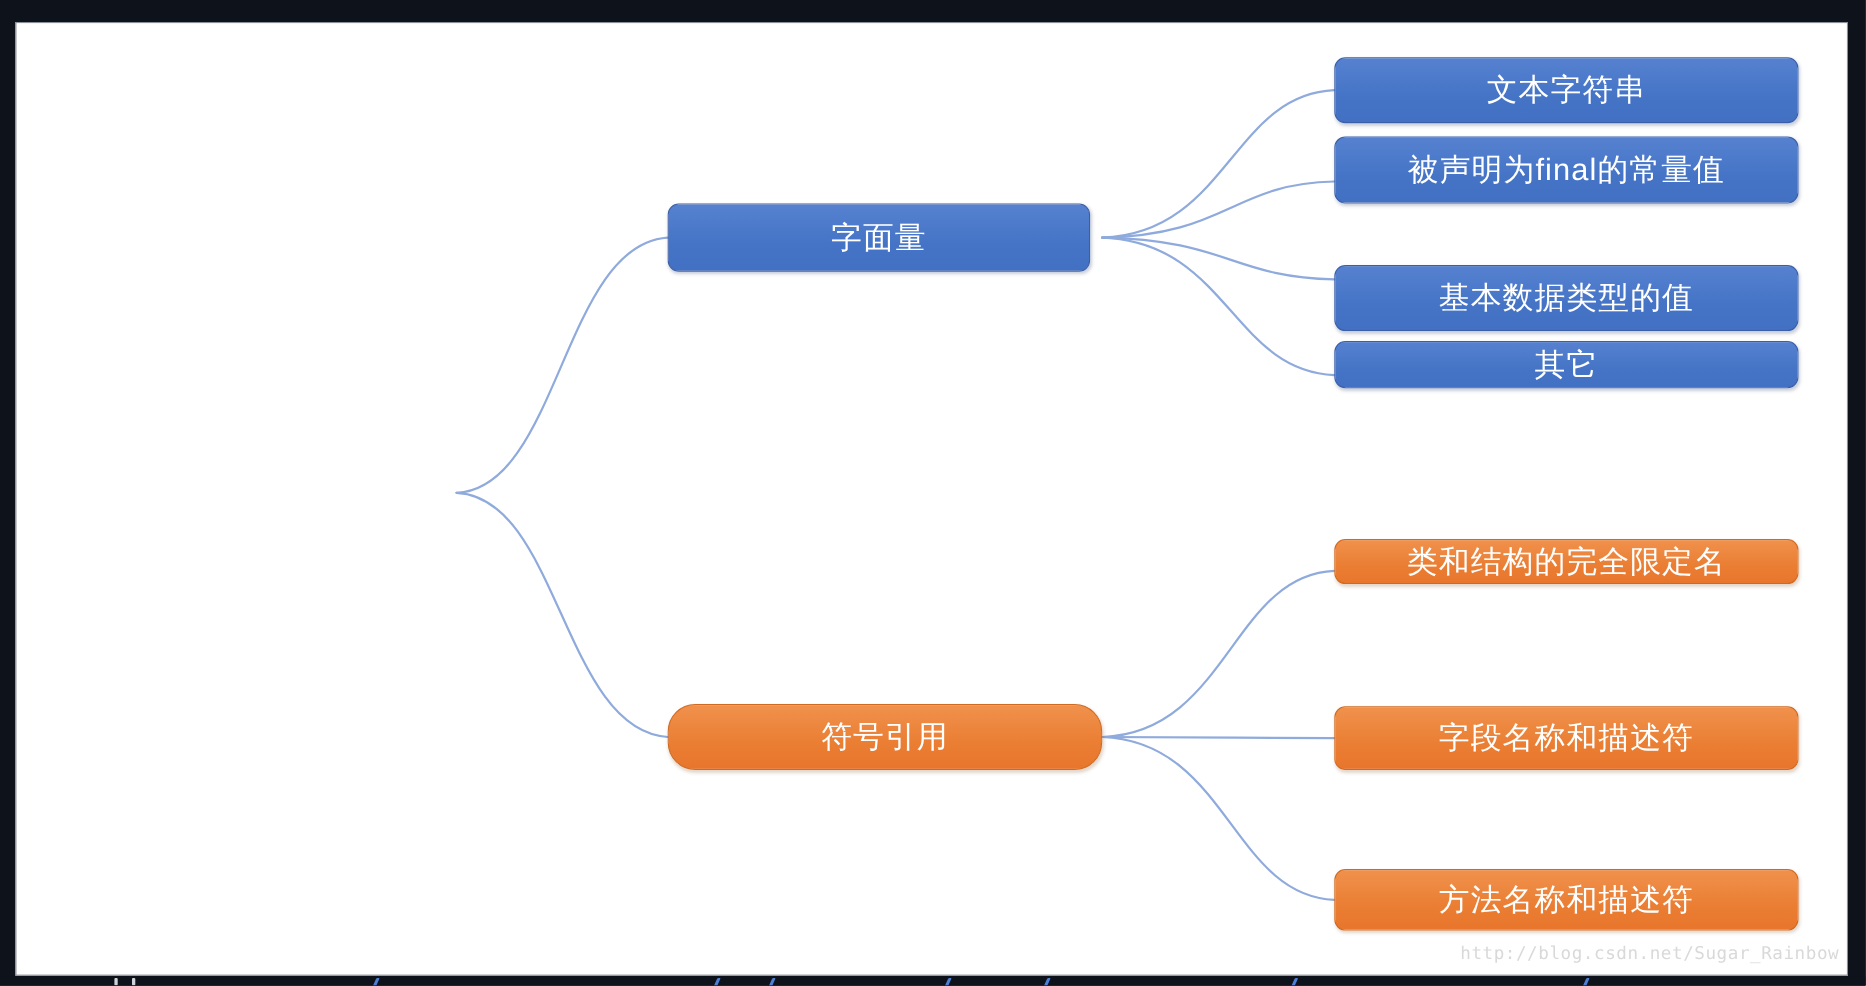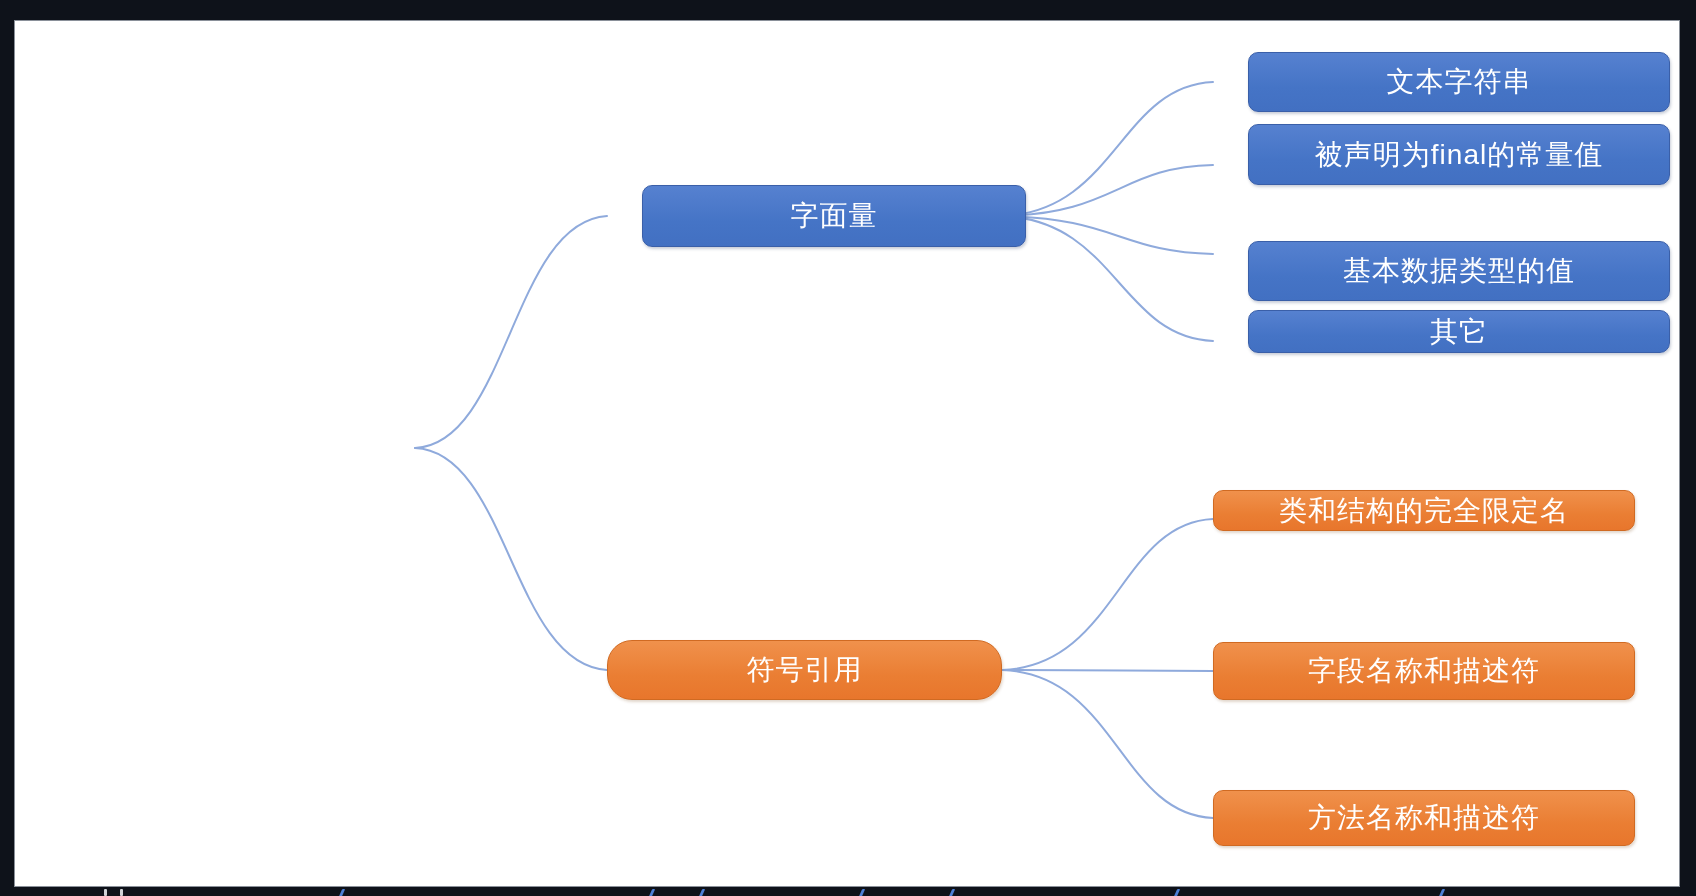--- a/index.html
+++ b/index.html
@@ -51,21 +51,20 @@
     background: linear-gradient(180deg, #c9e2b8 0%, #aed395 55%, #a6cf8a 100%);
     border: 2px solid #8ab873;
     color: #141414;
     font-size: 29px;
   }
   .node-blue {
     background: linear-gradient(180deg, #5681d0 0%, #4574c6 60%, #4270c2 100%);
     border: 1px solid #3a5fa8;
     color: #ffffff;
     box-shadow: 1px 2px 3px rgba(40,60,100,0.25);
-    margin-left: 35px;
   }
   .node-orange {
     background: linear-gradient(180deg, #f0914c 0%, #ea7e33 60%, #e8762c 100%);
     border: 1px solid #d06a22;
     color: #ffffff;
     box-shadow: 1px 2px 3px rgba(120,70,20,0.22);
   }
   .branch-literal  { left: 607px; top: 185px; width: 384px; height: 62px; }
   .branch-symbolic { left: 607px; top: 640px; width: 395px; height: 60px; border-radius: 25px; }
   .leaf { left: 1213px; width: 422px; }
@@ -135,20 +134,21 @@
 
   <div class="node node-blue leaf leaf-b1">文本字符串</div>
   <div class="node node-blue leaf leaf-b2">被声明为final的常量值</div>
   <div class="node node-blue leaf leaf-b3">基本数据类型的值</div>
   <div class="node node-blue leaf leaf-b4">其它</div>
 
   <div class="node node-orange leaf leaf-o1">类和结构的完全限定名</div>
   <div class="node node-orange leaf leaf-o2">字段名称和描述符</div>
   <div class="node node-orange leaf leaf-o3">方法名称和描述符</div>
 
+  <div class="watermark">http://blog.csdn.net/Sugar_Rainbow</div>
 
   <div class="bottom-strip">
     <span class="cut-mark gray" style="left:104px;"></span>
     <span class="cut-mark gray" style="left:120px;"></span>
     <span class="cut-mark" style="left:340px;"></span>
     <span class="cut-mark" style="left:650px;"></span>
     <span class="cut-mark" style="left:700px;"></span>
     <span class="cut-mark" style="left:860px;"></span>
     <span class="cut-mark" style="left:950px;"></span>
     <span class="cut-mark" style="left:1175px;"></span>

